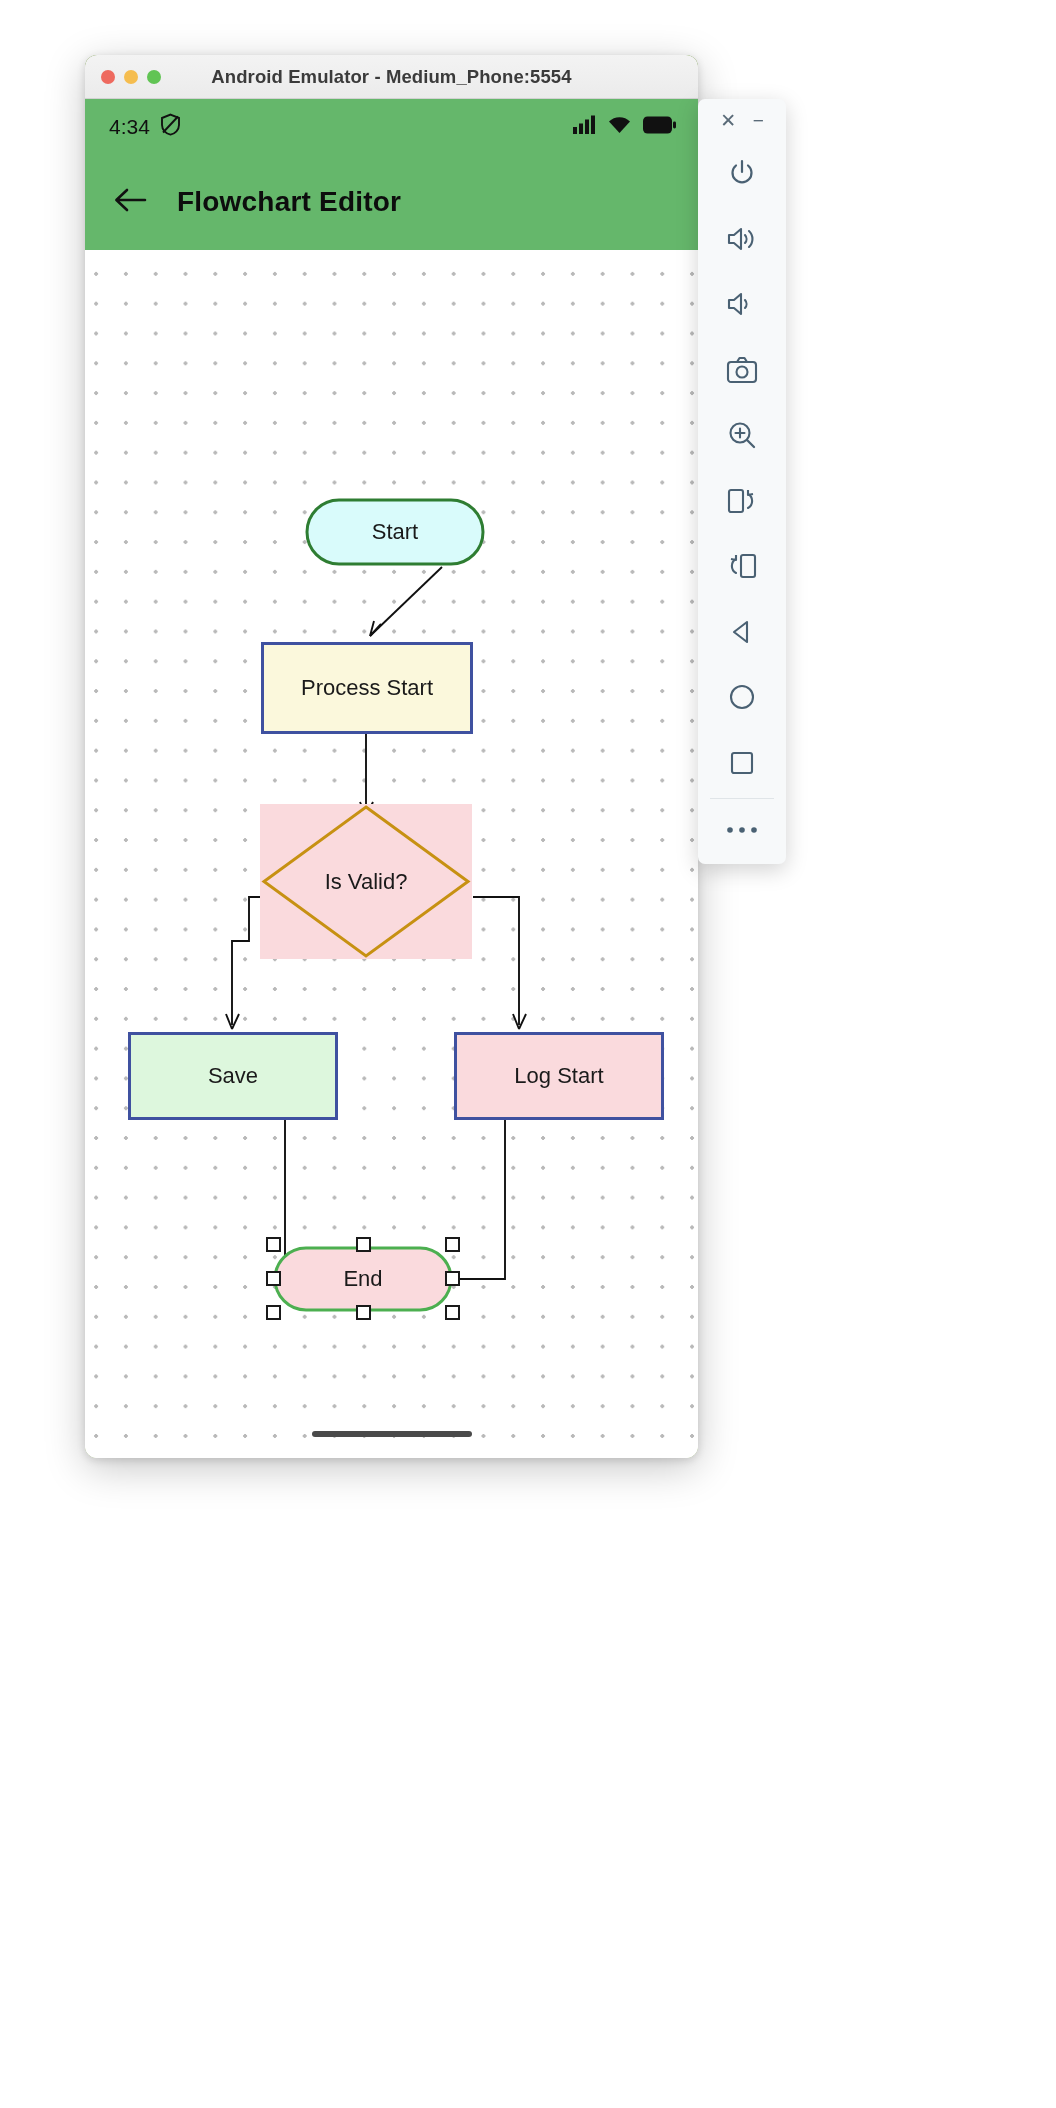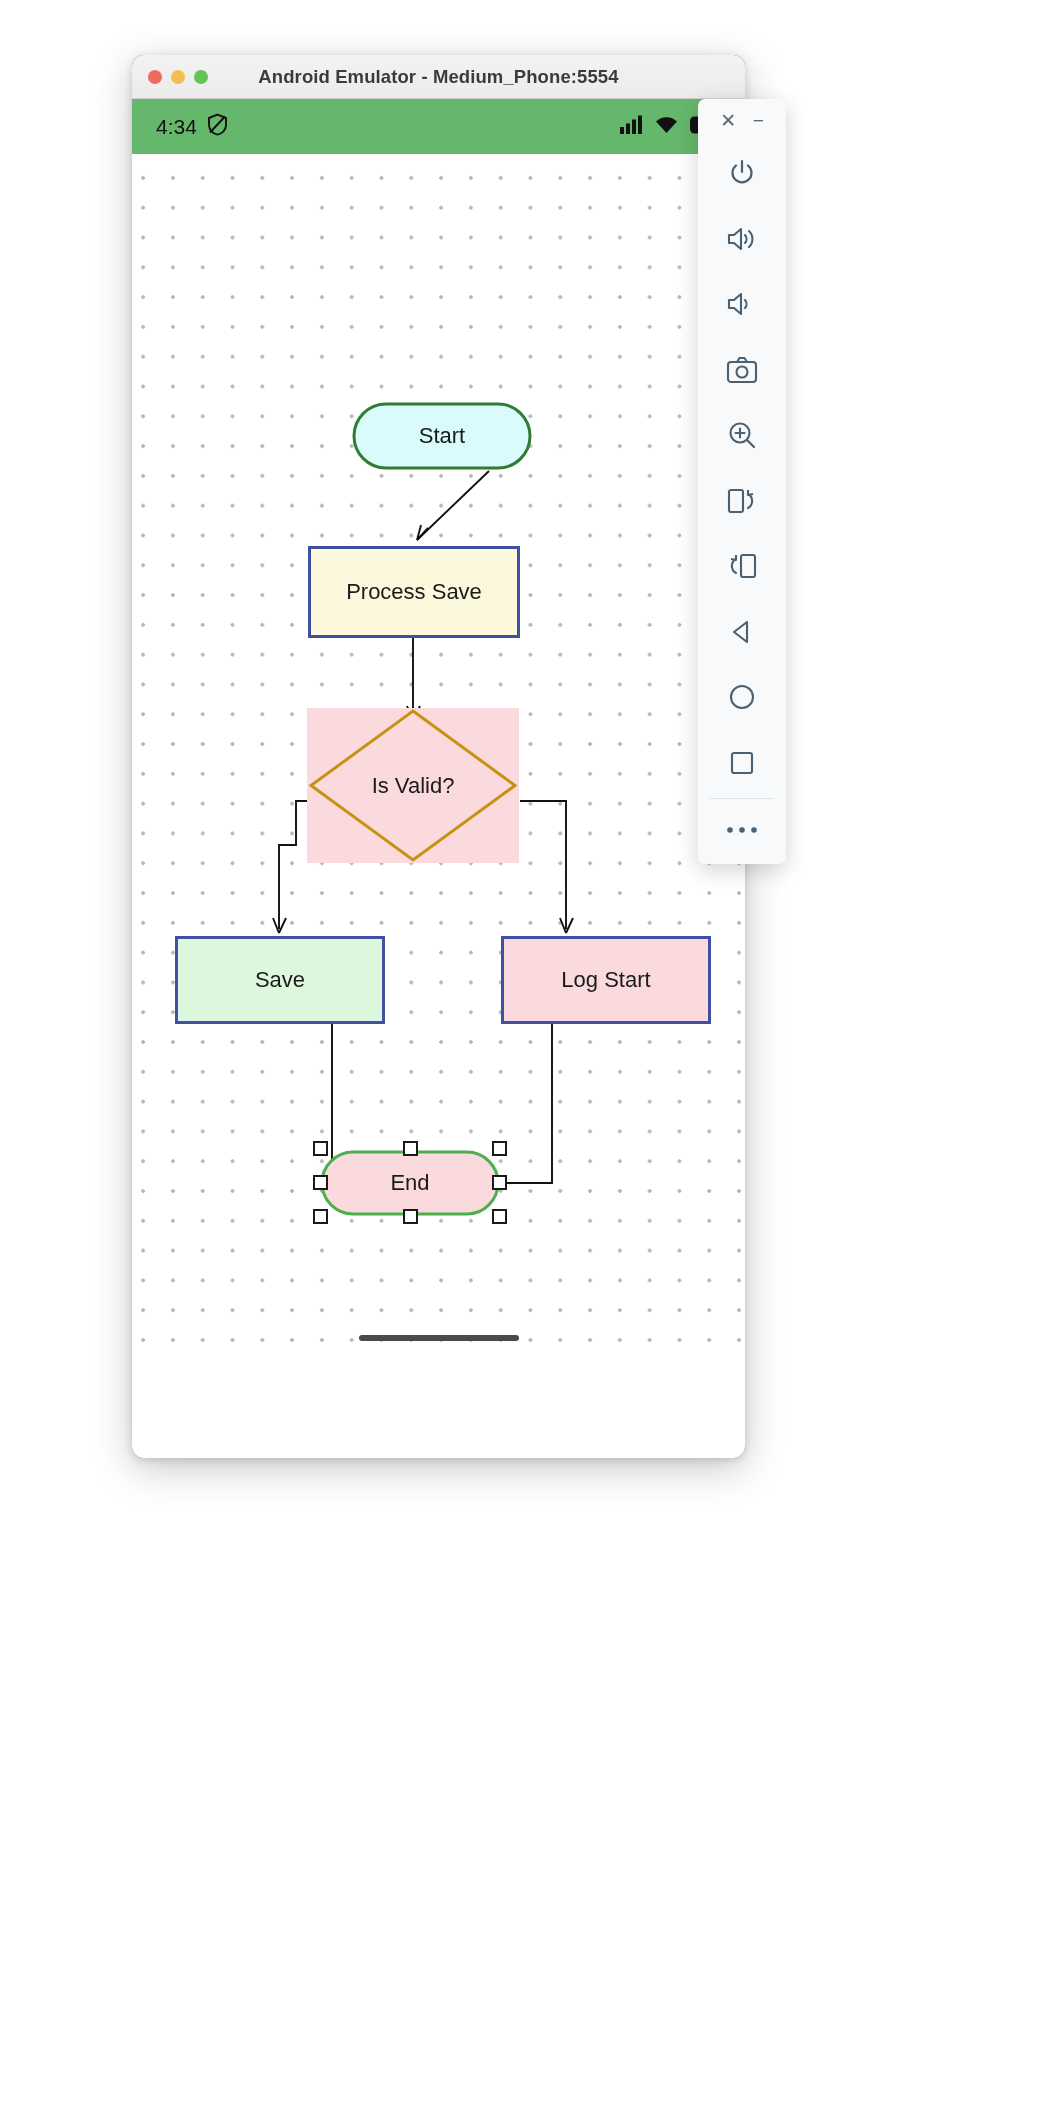--- a/index.html
+++ b/index.html
@@ -17,21 +17,20 @@
 
   
   #emu-window {
     position: absolute;
     left: 85px; top: 55px;
     width: 613px; height: 1403px;
     border-radius: 12px;
     background: #4d7c0f;
     box-shadow: 0 10px 40px rgba(0,0,0,0.22), 0 2px 8px rgba(0,0,0,0.14);
     overflow: hidden;
-    margin-left: 47px;
   }
   #titlebar {
     position: relative;
     height: 44px;
     background: linear-gradient(#f3f3f3, #ebebeb);
     border-bottom: 1px solid #d2d2d2;
     display: flex; align-items: center;
   }
   .traffic {
     display: flex; gap: 9px; margin-left: 16px;
@@ -182,20 +181,30 @@
           </span>
           <span>
             <svg width="33" height="18" viewBox="0 0 33 18">
               <rect x="0" y="0.5" width="29" height="17" rx="4.5" fill="#111"></rect>
               <rect x="30" y="5.5" width="3" height="7" rx="1.4" fill="#111"></rect>
             </svg>
           </span>
         </div>
       </div>
 
+      <div id="appbar">
+        <div id="back-btn">
+          <span>
+            <svg width="34" height="30" viewBox="0 0 34 30">
+              <path d="M32 15 H4 M14 5 L3.4 15 L14 25" fill="none" stroke="#111" stroke-width="2.6" stroke-linecap="round" stroke-linejoin="round"></path>
+            </svg>
+          </span>
+        </div>
+        <div id="app-title">Flowchart Editor</div>
+      </div>
 
       <div id="canvas">
 
         <svg width="613" height="1208" style="position:absolute;left:0;top:0;">
 
           <path d="M357 317 L285 386" fill="none" stroke="#111" stroke-width="1.9"></path>
           <path d="M285 386 L296 374 M285 386 L289 371" fill="none" stroke="#111" stroke-width="1.9"></path>
 
           <path d="M281 484 L281 563" fill="none" stroke="#111" stroke-width="1.9"></path>
           <path d="M281 566 L275 552 M281 566 L288 552" fill="none" stroke="#111" stroke-width="1.9"></path>
@@ -216,21 +225,21 @@
           <svg width="180" height="68" viewBox="0 0 180 68" style="position:absolute;left:0;top:0;">
             <rect x="2" y="2" width="176" height="64" rx="32" ry="32" fill="#d9fbfb" stroke="#2e7d32" stroke-width="3"></rect>
           </svg>
           <div class="node-label">Start</div>
         </div>
 
         <div class="node" style="left:176px;top:392px;width:212px;height:92px;">
           <svg width="212" height="92" viewBox="0 0 212 92" style="position:absolute;left:0;top:0;">
             <rect x="1.5" y="1.5" width="209" height="89" fill="#fbf8dc" stroke="#3f51a0" stroke-width="3"></rect>
           </svg>
-          <div class="node-label">Process Save</div>
+          <div class="node-label">Process Start</div>
         </div>
 
         <div class="node" style="left:175px;top:554px;width:212px;height:155px;border-radius:21px;">
           <svg width="212" height="155" viewBox="0 0 212 155" style="position:absolute;left:0;top:0;">
             <rect x="0" y="0" width="212" height="155" fill="#fadadd"></rect>
             <path d="M106 3 L208 77.5 L106 152 L4 77.5 Z" fill="#fadadd" stroke="#c79112" stroke-width="3"></path>
           </svg>
           <div class="node-label">Is Valid?</div>
         </div>
 

